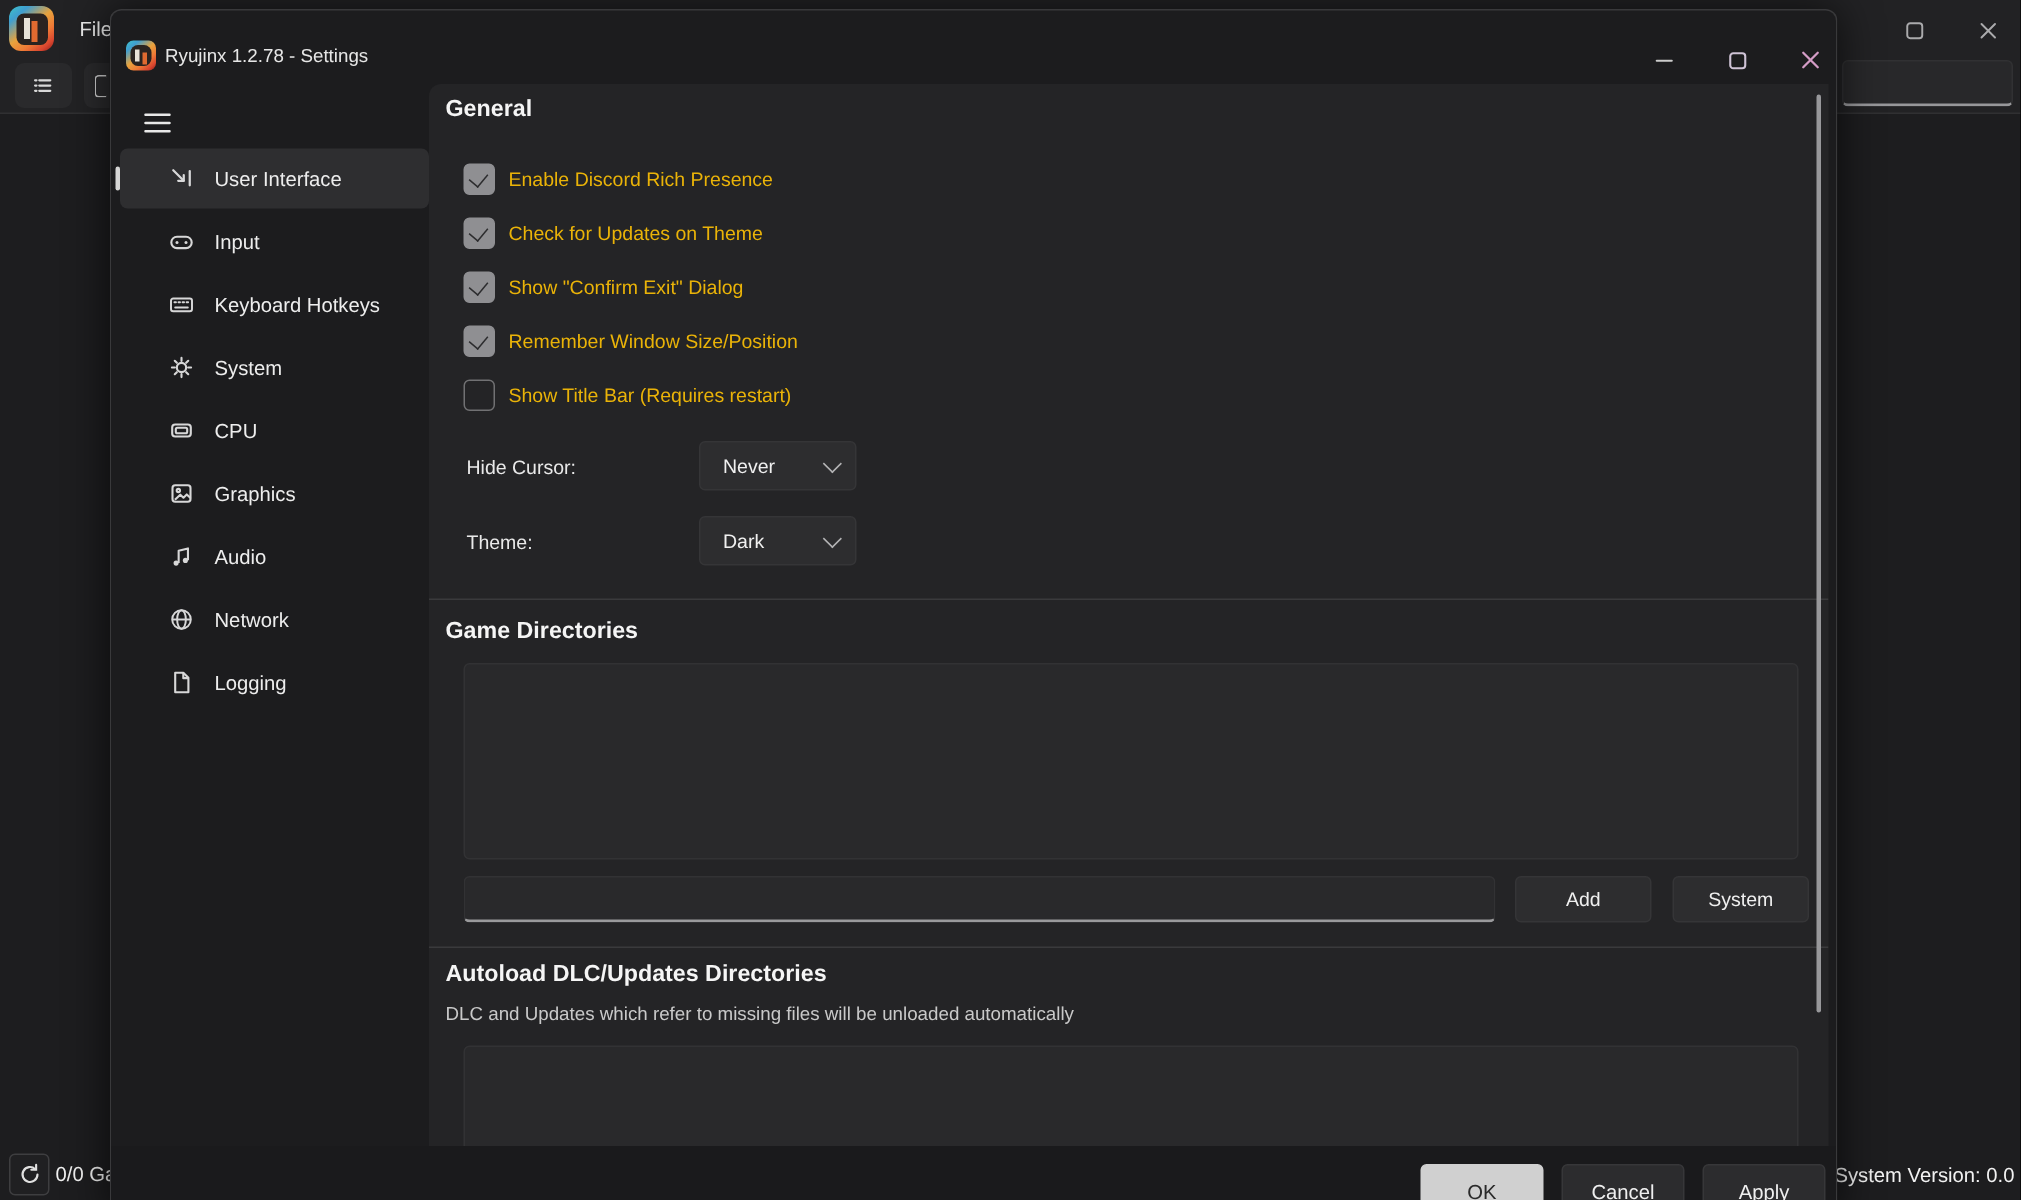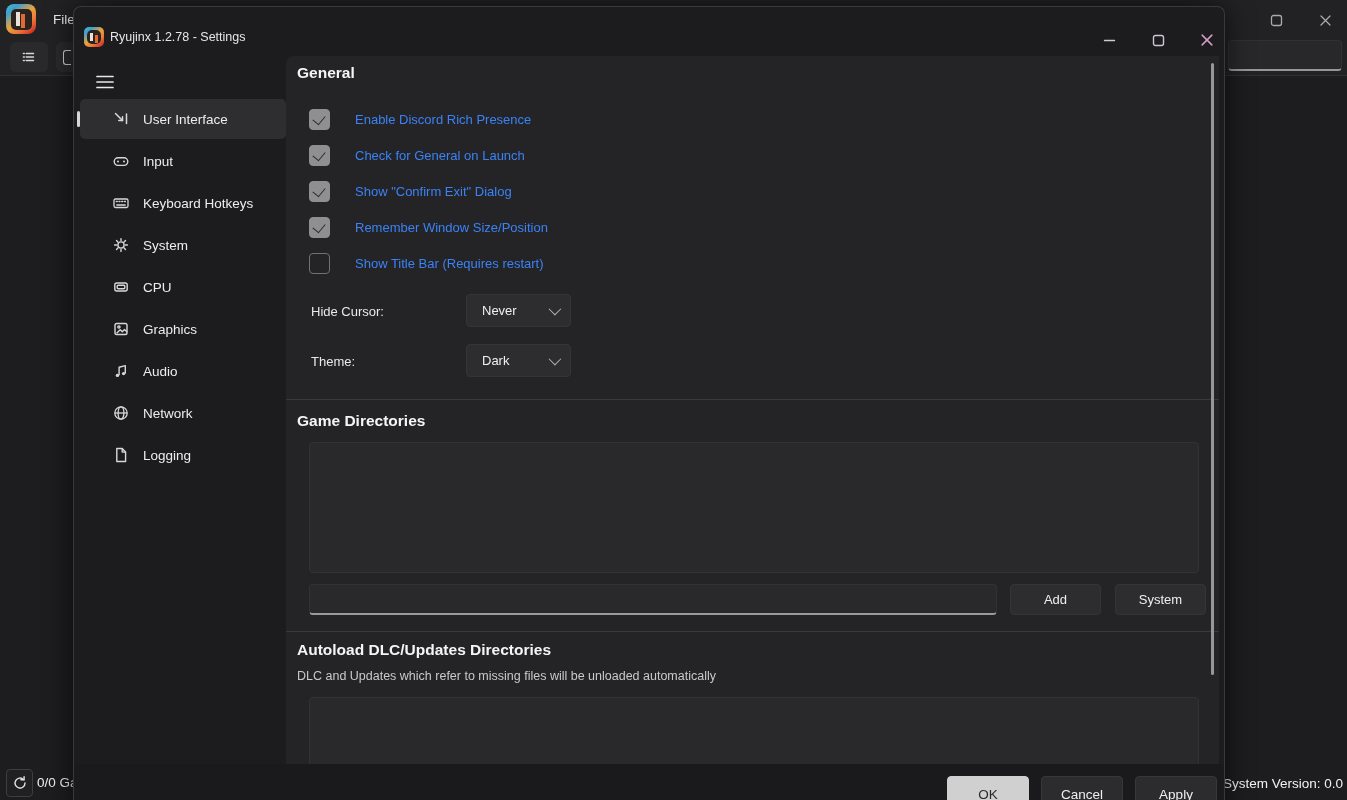--- a/index.html
+++ b/index.html
@@ -82,21 +82,21 @@
   .cb-row { position:absolute; left:23px; height:22px; display:flex; align-items:center; }
   .cb-box {
     width:21px; height:21px; border-radius:4px; background:#242426;
     border:1px solid #717173; position:relative; flex:none;
   }
   .cb-box.checked { background:#8f8f92; border-color:#8f8f92; }
   .cb-box.checked::after {
     content:""; position:absolute; left:5px; top:3.5px; width:7px; height:10px;
     border:solid #2c2c2e; border-width:0 1.8px 1.8px 0; transform:rotate(40deg);
   }
-  .cb-label { margin-left:25px; font-size:13px; color:#3b82f6; }
+  .cb-label { margin-left:9px; font-size:13px; color:#eab308; }
   .fld-label { position:absolute; left:25px; font-size:13px; color:#e9e9e9; }
   .dropdown {
     position:absolute; left:180px; width:105px; height:33px; background:#2d2d2f;
     border:1px solid #353537; border-radius:4px; display:flex; align-items:center;
     padding:0 12px 0 15px; cursor:default;
   }
   .dd-value { font-size:13px; color:#f0f0f0; flex:1; }
   .chev { width:9px; height:9px; border:solid #b4b4b6; border-width:0 1.5px 1.5px 0; transform:rotate(45deg) translateY(-2px); flex:none; }
   .divider { position:absolute; left:0; width:100%; height:1px; background:#3a3a3c; }
   .listbox { position:absolute; left:23px; width:890px; background:#29292b; border:1px solid #323234; border-radius:4px; }
@@ -291,21 +291,21 @@
 
     <div class="panel">
       <div class="sec-h" style="top:8px">General</div>
 
       <div class="cb-row" style="top:52px">
         <span class="cb-box checked"></span>
         <span class="cb-label">Enable Discord Rich Presence</span>
       </div>
       <div class="cb-row" style="top:88px">
         <span class="cb-box checked"></span>
-        <span class="cb-label">Check for General on Launch</span>
+        <span class="cb-label">Check for Updates on Theme</span>
       </div>
       <div class="cb-row" style="top:124px">
         <span class="cb-box checked"></span>
         <span class="cb-label">Show "Confirm Exit" Dialog</span>
       </div>
       <div class="cb-row" style="top:160px">
         <span class="cb-box checked"></span>
         <span class="cb-label">Remember Window Size/Position</span>
       </div>
       <div class="cb-row" style="top:196px">

